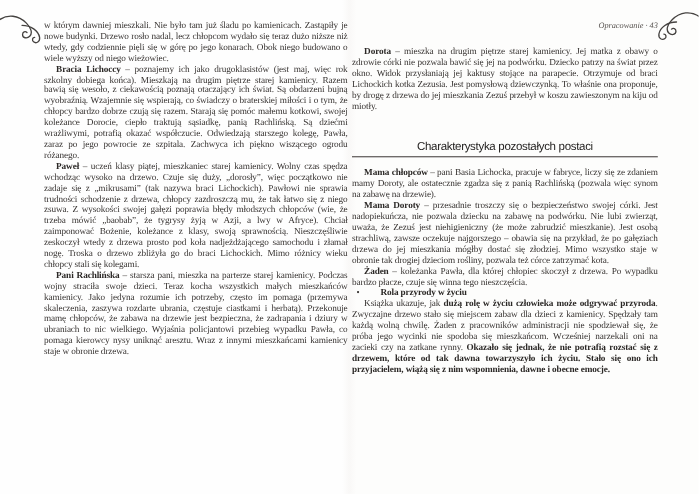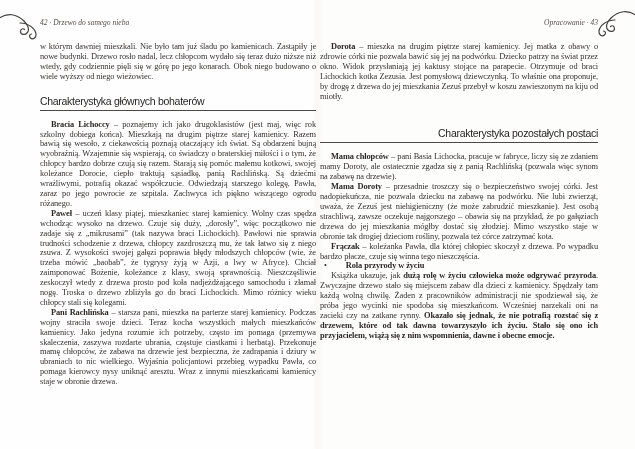--- a/index.html
+++ b/index.html
@@ -29,21 +29,21 @@
   b.lead { font-weight:bold; color:#2b2826; }
 
   .section { margin-top:13px; margin-bottom:9px; }
   .section-title {
     font-family:"Liberation Sans", sans-serif;
     font-stretch:condensed;
     font-size:10.5px; letter-spacing:-0.3px; color:#211f1e;
     padding-bottom:3px;
     border-bottom:1px solid #4c4846;
   }
-  .section-title.right-align { text-align:right;margin-top:26px; }
+  .section-title.right-align { text-align:center;margin-top:26px; }
 
   .bullet-row {
     display:flex; align-items:baseline;
     font-size:8.4px; line-height:1.18; padding-left:4px;
   }
   .bullet-glyph { font-size:8px; margin-right:7px; color:#2b2826; }
   .bullet-title { font-weight:bold; color:#2b2826; letter-spacing:-0.1px;padding-left:12px; }
 
   .flourish { position:absolute; pointer-events:none; }
   .flourish-left  { left:-2px; top:11px; }
@@ -60,27 +60,23 @@
   </svg>
 </div>
 <div class="flourish flourish-right">
   <svg width="46" height="32" viewBox="0 0 46 32">
     <path d="M0 8 C 9 1, 19 3, 26 10 C 30 14, 32 19, 29 22 C 26.5 24.5, 22.5 23.5, 22.5 20.5 C 22.5 18, 25 17, 26.5 18.5"></path>
     <path d="M22 12 C 30 12, 37 17, 38 23 C 38.5 27, 35 29, 32.5 27 C 30.8 25.6, 31.5 23, 33.5 23"></path>
   </svg>
 </div>
 
 <div class="page page-left">
-  <div class="running-head">42 · Drzewo do samego nieba</div>
 
   <p class="body">w którym dawniej mieszkali. Nie było tam już śladu po kamienicach. Zastąpiły je nowe budynki. Drzewo rosło nadal, lecz chłopcom wydało się teraz dużo niższe niż wtedy, gdy codziennie pięli się w górę po jego konarach. Obok niego budowano o wiele wyższy od niego wieżowiec.</p>
 
-  <div class="section">
-    <div class="section-title">Charakterystyka głównych bohaterów</div>
-  </div>
 
   <p class="body indent"><b class="lead">Bracia Lichoccy</b> <span>– poznajemy ich jako drugoklasistów (jest maj, więc rok szkolny dobiega końca). Mieszkają na drugim piętrze starej kamienicy. Razem bawią się wesoło, z ciekawością poznają otaczający ich świat. Są obdarzeni bujną wyobraźnią. Wzajemnie się wspierają, co świadczy o braterskiej miłości i o tym, że chłopcy bardzo dobrze czują się razem. Starają się pomóc małemu kotkowi, swojej koleżance Dorocie, ciepło traktują sąsiadkę, panią Rachlińską. Są dziećmi wrażliwymi, potrafią okazać współczucie. Odwiedzają starszego kolegę, Pawła, zaraz po jego powrocie ze szpitala. Zachwyca ich piękno wiszącego ogrodu różanego.</span></p>
 
   <p class="body indent"><b class="lead">Paweł</b> <span>– uczeń klasy piątej, mieszkaniec starej kamienicy. Wolny czas spędza wchodząc wysoko na drzewo. Czuje się duży, „dorosły”, więc początkowo nie zadaje się z „mikrusami” (tak nazywa braci Lichockich). Pawłowi nie sprawia trudności schodzenie z drzewa, chłopcy zazdroszczą mu, że tak łatwo się z niego zsuwa. Z wysokości swojej gałęzi poprawia błędy młodszych chłopców (wie, że trzeba mówić „baobab”, że tygrysy żyją w Azji, a lwy w Afryce). Chciał zaimponować Bożenie, koleżance z klasy, swoją sprawnością. Nieszczęśliwie zeskoczył wtedy z drzewa prosto pod koła nadjeżdżającego samochodu i złamał nogę. Troska o drzewo zbliżyła go do braci Lichockich. Mimo różnicy wieku chłopcy stali się kolegami.</span></p>
 
   <p class="body indent"><b class="lead">Pani Rachlińska</b> <span>– starsza pani, mieszka na parterze starej kamienicy. Podczas wojny straciła swoje dzieci. Teraz kocha wszystkich małych mieszkańców kamienicy. Jako jedyna rozumie ich potrzeby, często im pomaga (przemywa skaleczenia, zaszywa rozdarte ubrania, częstuje ciastkami i herbatą). Przekonuje mamę chłopców, że zabawa na drzewie jest bezpieczna, że zadrapania i dziury w ubraniach to nic wielkiego. Wyjaśnia policjantowi przebieg wypadku Pawła, co pomaga kierowcy nysy uniknąć aresztu. Wraz z innymi mieszkańcami kamienicy staje w obronie drzewa.</span></p>
 </div>
 
 <div class="page page-right">
   <div class="running-head">Opracowanie · 43</div>
@@ -89,21 +85,21 @@
 
   <div class="section">
     <div class="section-title right-align">Charakterystyka pozostałych postaci</div>
   </div>
 
 
   <p class="body indent"><b class="lead">Mama chłopców</b> <span>– pani Basia Lichocka, pracuje w fabryce, liczy się ze zdaniem mamy Doroty, ale ostatecznie zgadza się z panią Rachlińską (pozwala więc synom na zabawę na drzewie).</span></p>
 
   <p class="body indent"><b class="lead">Mama Doroty</b> <span>– przesadnie troszczy się o bezpieczeństwo swojej córki. Jest nadopiekuńcza, nie pozwala dziecku na zabawę na podwórku. Nie lubi zwierząt, uważa, że Zezuś jest niehigieniczny (że może zabrudzić mieszkanie). Jest osobą strachliwą, zawsze oczekuje najgorszego – obawia się na przykład, że po gałęziach drzewa do jej mieszkania mógłby dostać się złodziej. Mimo wszystko staje w obronie tak drogiej dzieciom rośliny, pozwala też córce zatrzymać kota.</span></p>
 
-  <p class="body indent"><b class="lead">Frączak</b> <span>– koleżanka Pawła, dla której chłopiec skoczył z drzewa. Po wypadku bardzo płacze, czuje się winna tego nieszczęścia.</span></p>
+  <p class="body indent"><b class="lead">Żaden</b> <span>– koleżanka Pawła, dla której chłopiec skoczył z drzewa. Po wypadku bardzo płacze, czuje się winna tego nieszczęścia.</span></p>
 
 
   <div class="bullet-row">
     <span class="bullet-glyph">•</span>
     <span class="bullet-title">Rola przyrody w życiu</span>
   </div>
 
   <p class="body indent"><span>Książka ukazuje, jak </span><b class="lead">dużą rolę w życiu człowieka może odgrywać przyroda</b><span>. Zwyczajne drzewo stało się miejscem zabaw dla dzieci z kamienicy. Spędzały tam każdą wolną chwilę. Żaden z pracowników administracji nie spodziewał się, że próba jego wycinki nie spodoba się mieszkańcom. Wcześniej narzekali oni na zacieki czy na zatkane rynny. </span><b class="lead">Okazało się jednak, że nie potrafią rozstać się z drzewem, które od tak dawna towarzyszyło ich życiu. Stało się ono ich przyjacielem, wiążą się z nim wspomnienia, dawne i obecne emocje.</b></p>
 </div>
 

